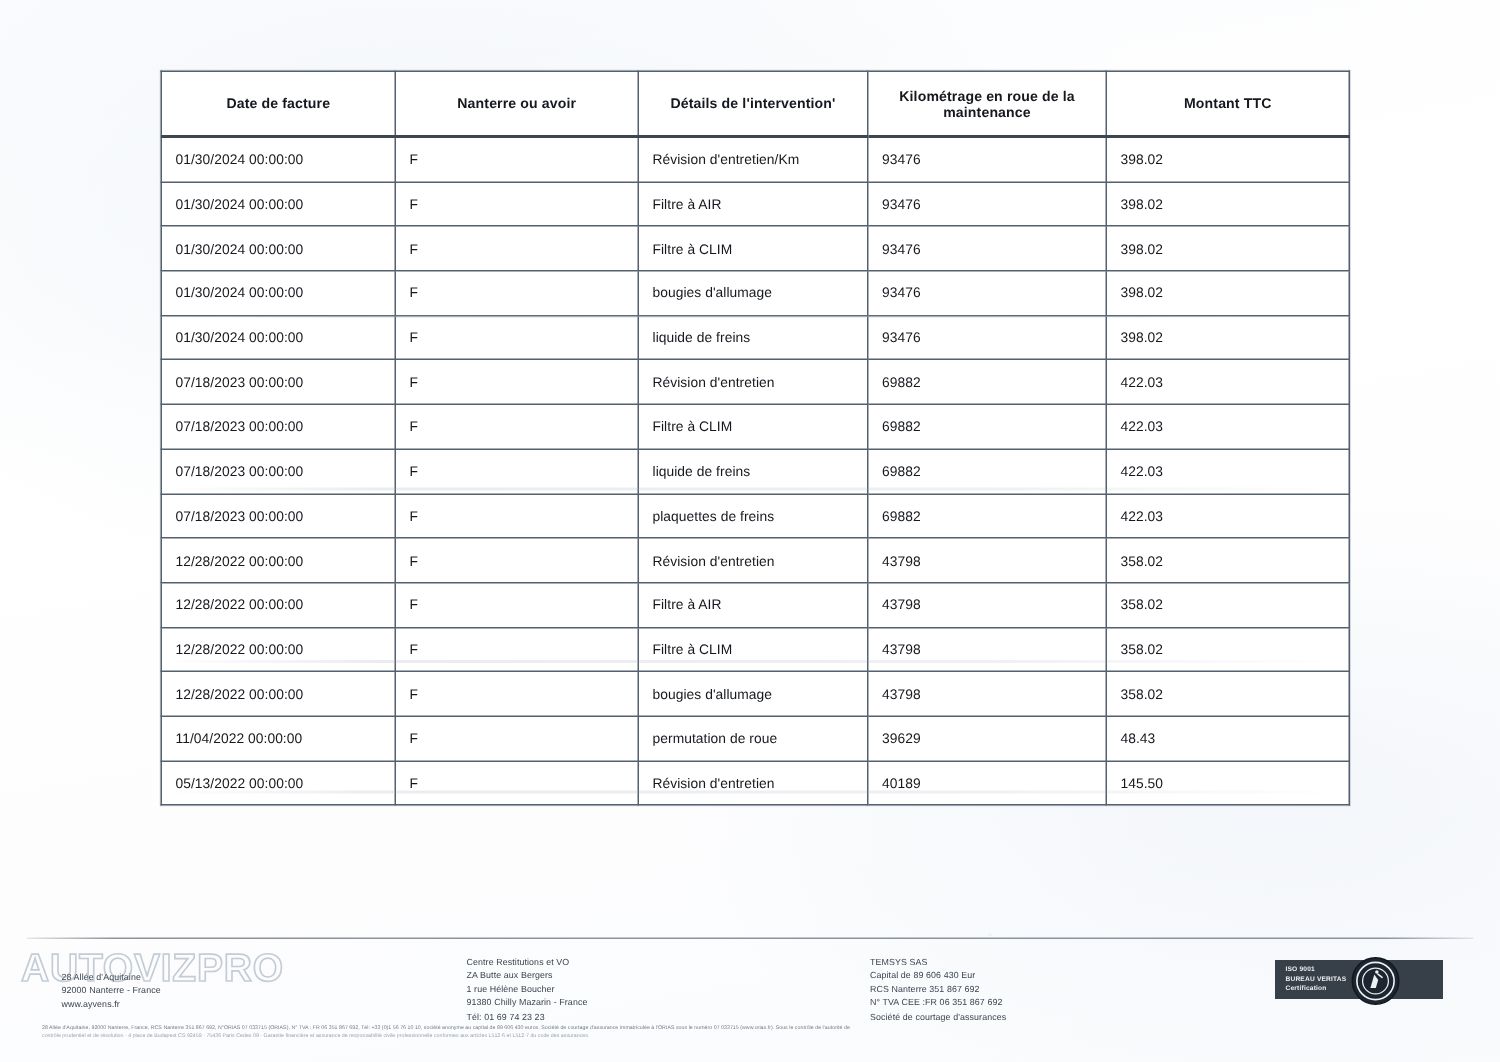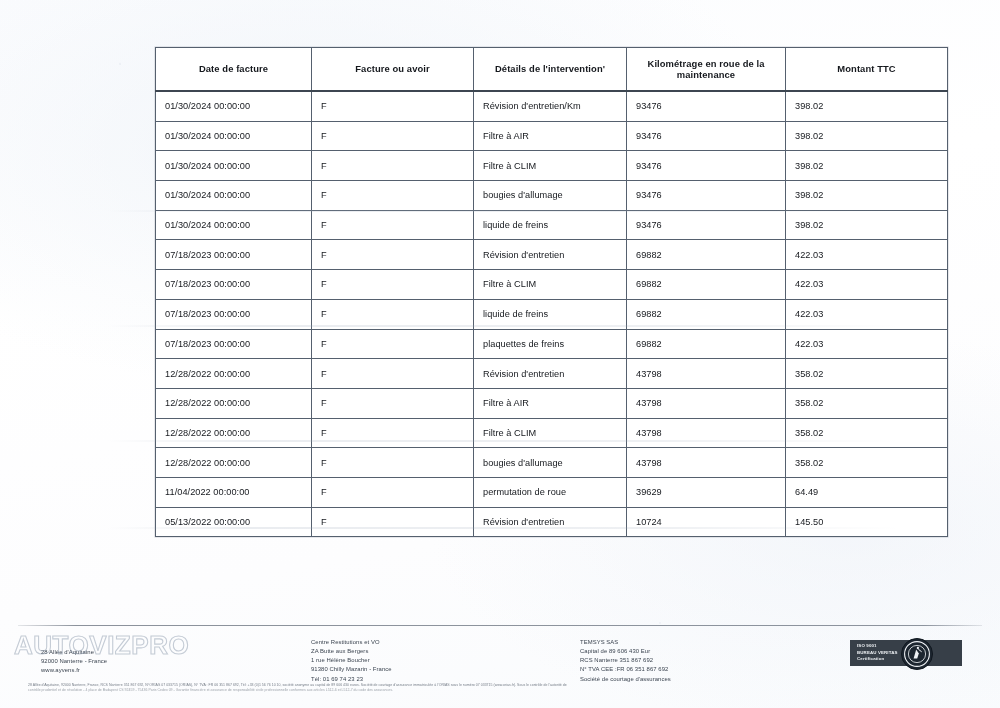--- a/index.html
+++ b/index.html
@@ -37,21 +37,20 @@
       radial-gradient(circle at 66% 88%, rgba(200,210,222,.3) 0 1px, transparent 1.4px),
       radial-gradient(circle at 90% 47%, rgba(206,215,227,.28) 0 1px, transparent 1.4px);
   }
 
   
   .table-wrap {
     position: absolute;
     left: 107px;
     top: 47px;
     width: 792px;
-    margin-left: 48px;
   }
   table.maint {
     border-collapse: collapse;
     width: 100%;
     table-layout: fixed;
     background: #ffffff;
     box-shadow: 0 0 0 .5px rgba(120,130,145,.35);
   }
   table.maint col.c1 { width: 156px; }
   table.maint col.c2 { width: 162px; }
@@ -201,21 +200,21 @@
       <colgroup>
         <col class="c1">
           <col class="c2">
           <col class="c3">
           <col class="c4">
           <col class="c5">
       </colgroup>
       <thead>
         <tr>
           <th>Date de facture</th>
-          <th>Facture ou avoir</th>
+          <th>Nanterre ou avoir</th>
           <th>Détails de l'intervention'</th>
           <th>Kilométrage en roue de la maintenance</th>
           <th>Montant TTC</th>
         </tr>
       </thead>
       <tbody>
         <tr>
           <td>01/30/2024 00:00:00</td>
           <td>F</td>
           <td>Révision d'entretien/Km</td>
@@ -304,27 +303,27 @@
           <td>F</td>
           <td>bougies d'allumage</td>
           <td>43798</td>
           <td>358.02</td>
         </tr>
         <tr>
           <td>11/04/2022 00:00:00</td>
           <td>F</td>
           <td>permutation de roue</td>
           <td>39629</td>
-          <td>64.49</td>
+          <td>48.43</td>
         </tr>
         <tr>
           <td>05/13/2022 00:00:00</td>
           <td>F</td>
           <td>Révision d'entretien</td>
-          <td>10724</td>
+          <td>40189</td>
           <td>145.50</td>
         </tr>
       </tbody>
     </table>
   </div>
 
   <div class="band" style="top:210px"></div>
   <div class="band" style="top:325px"></div>
   <div class="band" style="top:440px"></div>
   <div class="band" style="top:527px"></div>

